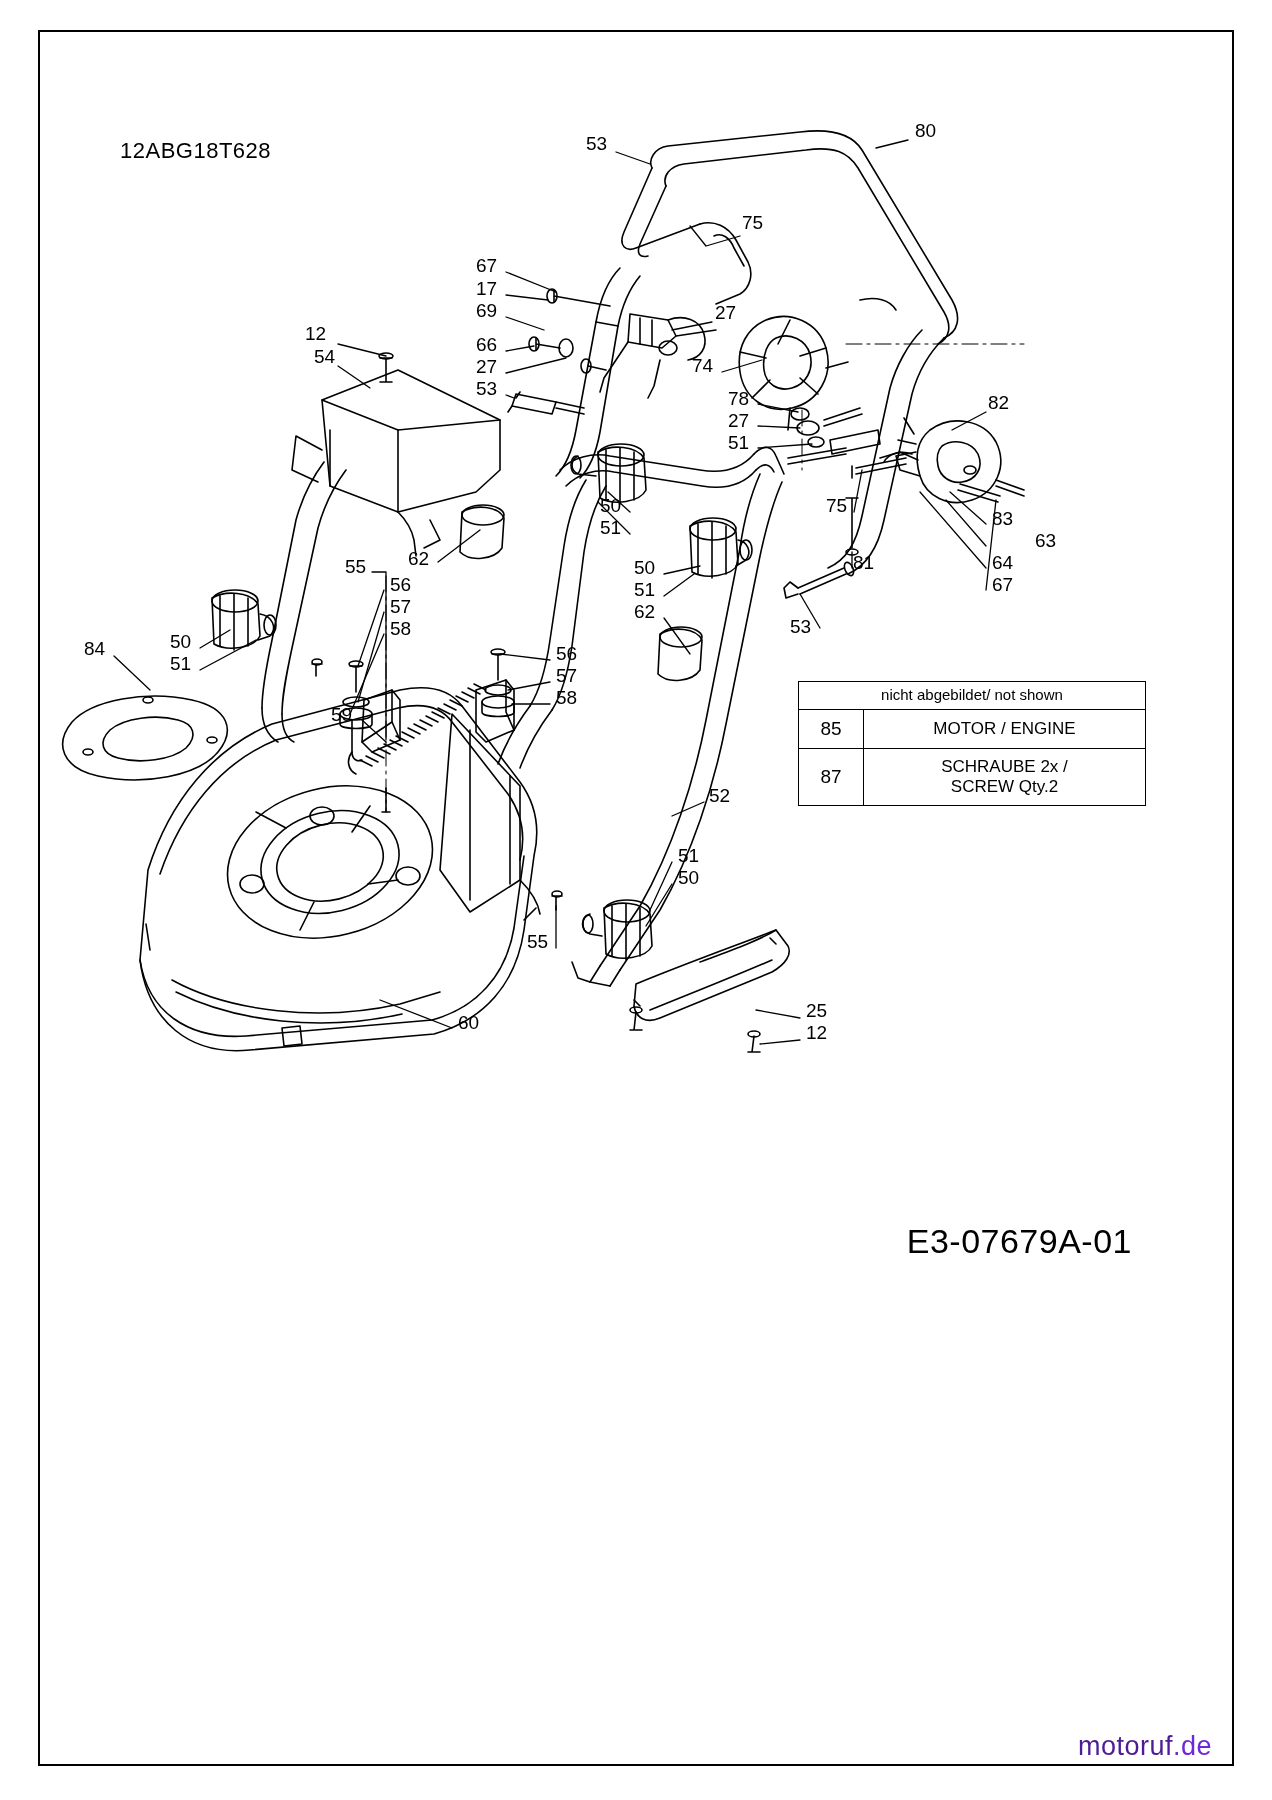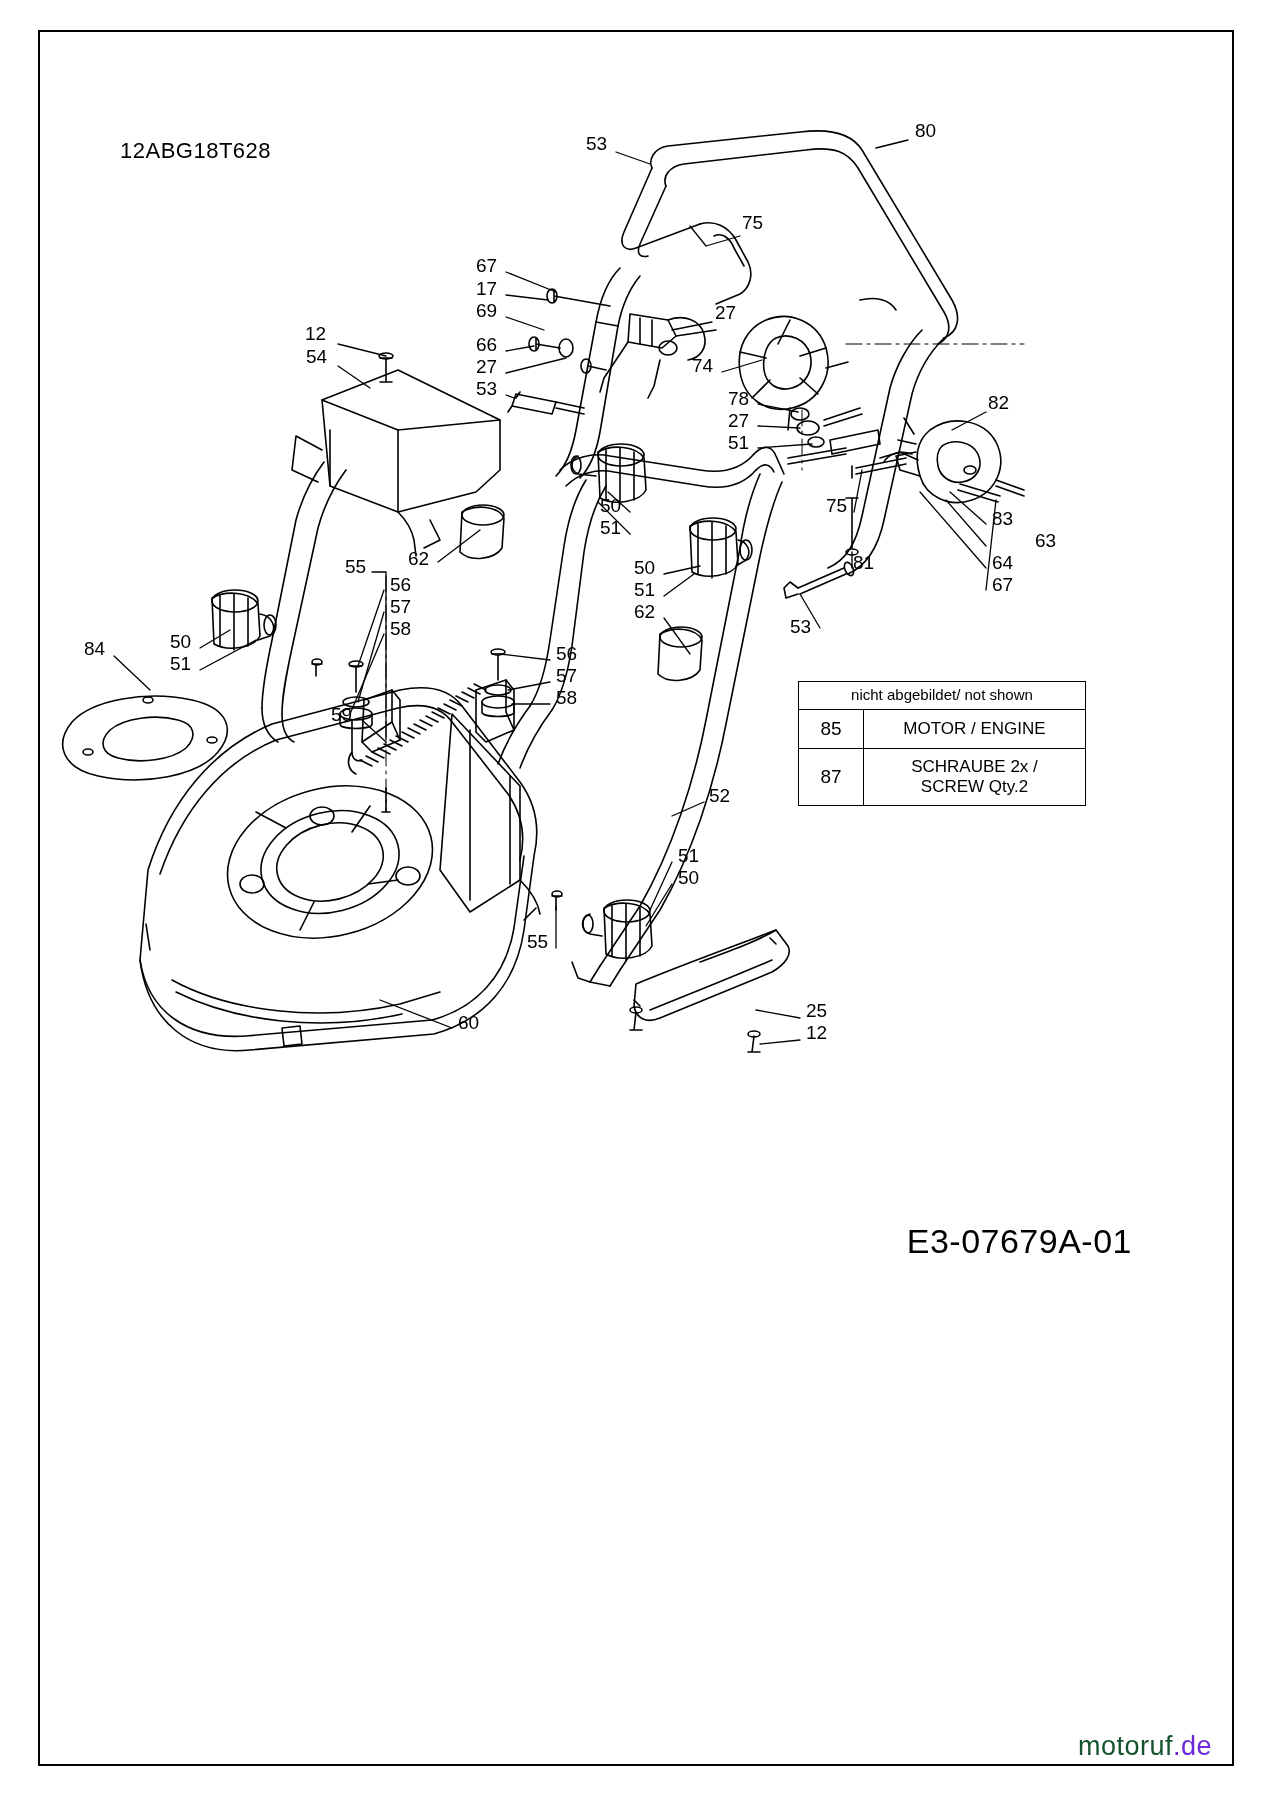--- a/index.html
+++ b/index.html
@@ -53,21 +53,21 @@
     position: absolute;
     font-size: 19px;
     line-height: 21px;
     white-space: nowrap;
   }
   
   #nsTable {
     position: absolute;
     left: 798px;
     top: 681px;
-    width: 288px;
+    width: 348px;
     border: 1.5px solid #000;
     border-collapse: collapse;
     font-size: 16px;
     background: #fff;
   }
   #nsTable td, #nsTable th {
     border: 1.5px solid #000;
     text-align: center;
     vertical-align: middle;
     padding: 8px 4px;
@@ -89,21 +89,21 @@
   }
   
   .wm {
     position: absolute;
     right: 60px;
     bottom: 38px;
     font-size: 27px;
     color: #b9b9c4;
     letter-spacing: 0.5px;
   }
-  .wm .mot { color: #14532d; }
+  .wm .mot { color: #4c1d95; }
   .wm .de { color: #6d28d9; }
   svg.art {
     position: absolute;
     left: 0;
     top: 0;
     width: 1272px;
     height: 1800px;
     pointer-events: none;
   }
 </style>
@@ -381,21 +381,21 @@
   <div class="callout" style="left:742px;top:212px;">75</div>
   <div class="callout" style="left:476px;top:255px;">67</div>
   <div class="callout" style="left:476px;top:278px;">17</div>
   <div class="callout" style="left:476px;top:300px;">69</div>
   <div class="callout" style="left:715px;top:302px;">27</div>
   <div class="callout" style="left:476px;top:334px;">66</div>
   <div class="callout" style="left:476px;top:356px;">27</div>
   <div class="callout" style="left:692px;top:355px;">74</div>
   <div class="callout" style="left:476px;top:378px;">53</div>
   <div class="callout" style="left:305px;top:323px;">12</div>
-  <div class="callout" style="left:306px;top:346px;">54</div>
+  <div class="callout" style="left:314px;top:346px;">54</div>
   <div class="callout" style="left:728px;top:388px;">78</div>
   <div class="callout" style="left:728px;top:410px;">27</div>
   <div class="callout" style="left:728px;top:432px;">51</div>
   <div class="callout" style="left:988px;top:392px;">82</div>
   <div class="callout" style="left:826px;top:495px;">75</div>
   <div class="callout" style="left:992px;top:508px;">83</div>
   <div class="callout" style="left:992px;top:530px;padding-left:43px;">63</div>
   <div class="callout" style="left:992px;top:552px;">64</div>
   <div class="callout" style="left:992px;top:574px;">67</div>
   <div class="callout" style="left:853px;top:552px;">81</div>

